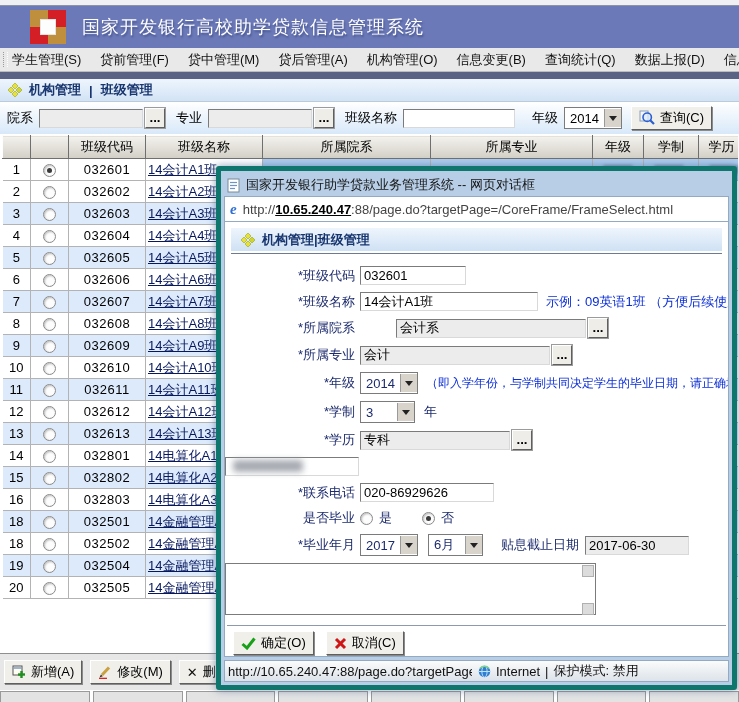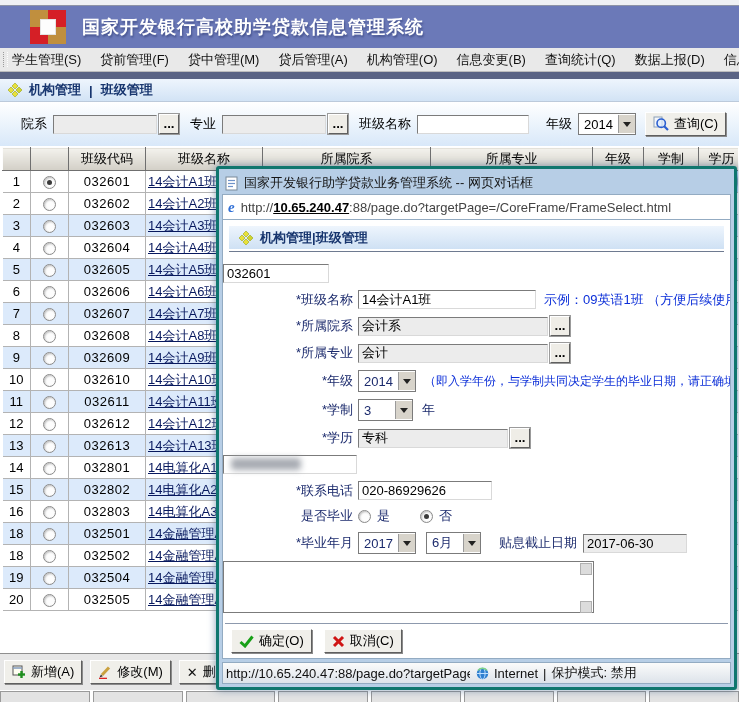--- a/index.html
+++ b/index.html
@@ -9,38 +9,38 @@
   
   .top-sliver{height:5px;background:#eef0f4;border-bottom:1px solid #8d93a6;}
   .banner{height:42px;background:#6b79b8;display:flex;align-items:center;padding-left:30px;}
   .logo{width:36px;height:34px;position:relative;margin-right:16px;flex:none;}
   .logo i{position:absolute;width:18px;height:17px;}
   .logo .q1{left:0;top:0;background:#c08f3e;}
   .logo .q2{right:0;top:0;background:#d51f26;}
   .logo .q3{left:0;bottom:0;background:#d51f26;}
   .logo .q4{right:0;bottom:0;background:#c08f3e;}
   .logo .c{left:10px;top:9px;width:14px;height:14px;background:#fdfdfd;border:1px solid #e4e4e4;z-index:2;}
-  .banner-title{color:#fff;font-size:18px;font-weight:bold;letter-spacing:1px;text-shadow:1px 2px 2px #46538e;}
+  .banner-title{color:#fff;font-size:18px;font-weight:normal;letter-spacing:1px;text-shadow:1px 2px 2px #46538e;}
 
   .menubar{height:23px;background:#e9e9e9;border-bottom:1px solid #bdbdbd;display:flex;align-items:center;
     padding-left:12px;gap:19px;white-space:nowrap;overflow:hidden;position:relative;}
   .menubar::before{content:"";position:absolute;left:3px;top:4px;bottom:4px;width:3px;
     border-left:1px dotted #9a9a9a;border-right:1px dotted #fff;}
   .mitem{color:#111;cursor:default;}
 
   .darkband{height:7px;background:#5a6384;}
 
   .crumb{height:22px;background:linear-gradient(180deg,#eef5fd 0%,#d2e3f5 100%);display:flex;align-items:center;
     padding-left:8px;font-weight:bold;color:#17356e;border-bottom:1px solid #bccadb;}
   .crumb .dsep{margin:0 8px;}
   .diamond-ico{width:14px;height:14px;margin-right:7px;flex:none;}
 
   
-  .filters{height:44px;background:linear-gradient(180deg,#ffffff 0%,#d8e8f9 100%);display:flex;align-items:center;
-    padding-left:21px;white-space:nowrap;}
+  .filters{height:32px;background:linear-gradient(180deg,#ffffff 0%,#d8e8f9 100%);display:flex;align-items:center;
+    padding-left:7px;white-space:nowrap;}
   .flab{margin:0 6px 0 0;color:#000;}
   .tin{height:17px;border:1px solid #7b7b7b;border-bottom-color:#d9d9d9;border-right-color:#d9d9d9;
     background:#fff;font:13px "Liberation Sans","DejaVu Sans",sans-serif;padding:0 3px;}
   .tro{background:#ececec;}
   .dots{width:20px;height:20px;background:#efede7;border:1px solid;border-color:#fff #5f5f5f #5f5f5f #fff;
     box-shadow:0 0 0 1px #9b9b9b;font-weight:bold;line-height:14px;text-align:center;margin-left:2px;cursor:pointer;padding:0;}
   .selbox{display:inline-flex;align-items:center;height:20px;border:1px solid #7b7b7b;background:#fff;}
   .selbox .val{padding:0 5px;min-width:26px;}
   .ddb{width:16px;height:18px;background:#d8d4cb;border-left:1px solid #9a9a9a;display:flex;align-items:center;justify-content:center;cursor:pointer;}
   .ddb::after{content:"";border:4px solid transparent;border-top:5px solid #222;margin-top:5px;}
@@ -67,21 +67,21 @@
 
   
   .footer-bar{position:absolute;left:0;top:653px;width:739px;height:37px;background:#e7e7e7;
     border-top:1px solid #8f8f8f;display:flex;align-items:center;gap:8px;padding-left:4px;box-sizing:border-box;}
   .xglyph{font-weight:bold;font-size:13px;color:#111;line-height:1;}
   .bottom-strip{position:absolute;left:0;top:691px;width:739px;height:11px;display:flex;gap:3px;}
   .bottom-strip i{flex:1;background:#e3e3e3;border:1px solid #9a9a9a;border-bottom:none;}
 
   
   .dialog{position:absolute;left:216px;top:166px;width:521px;height:524px;z-index:10;box-sizing:border-box;
-    background:#b7cee6;border:3px solid #0f766e;border-radius:3px;padding:3px;
+    background:#b7cee6;border:5px solid #0f766e;border-radius:3px;padding:3px;
     box-shadow:0 0 9px rgba(60,95,135,.6);display:flex;flex-direction:column;}
   .dlg-title{height:22px;flex:none;display:flex;align-items:center;gap:6px;padding-left:3px;color:#151515;}
   .dlg-url{height:24px;flex:none;background:#fff;border:1px solid #93abc2;display:flex;align-items:center;gap:6px;padding:0 5px;color:#444;}
   .dlg-url .host{font-weight:bold;color:#000;text-decoration:underline;}
   .ie-e{font-family:"Liberation Serif","DejaVu Serif",serif;font-style:italic;font-weight:bold;color:#2f6fd6;font-size:15px;line-height:1;}
   .dlg-body{flex:1;background:#fff;border:1px solid #93abc2;border-top:none;display:flex;flex-direction:column;overflow:hidden;}
   .dlg-crumb{height:23px;flex:none;background:linear-gradient(180deg,#eef5fd,#cfe1f4);display:flex;align-items:center;
     padding-left:10px;font-weight:bold;color:#17356e;margin:6px 6px 0 6px;}
   .dlg-sep{height:0;border-top:1px solid #6e7a90;margin:2px 6px 0 6px;}
   .dform{flex:1;padding-top:12px;color:#1c2b6d;}
@@ -484,32 +484,33 @@
         </svg>
         <span>机构管理</span>
         <span class="dsep">|</span>
         <span>班级管理</span>
       </div>
       <div class="dlg-sep"></div>
 
       <div class="dform">
 
         <div class="frow">
+          <span class="flabel"><span>*</span><span>班级代码</span></span>
           <input class="tin" style="width: 98px;" value="032601">
         </div>
 
         <div class="frow">
           <span class="flabel"><span>*</span><span>班级名称</span></span>
           <input class="tin" style="width: 170px;" value="14会计A1班">
           <span class="hint" style="font-size:13px">示例：09英语1班 （方便后续使用）</span>
         </div>
 
         <div class="frow">
           <span class="flabel"><span>*</span><span>所属院系</span></span>
-          <input class="tin tro" style="width: 182px;" readonly="" value="会计系">
+          <input class="tin tro" style="width: 182px; margin-left: 36px;" readonly="" value="会计系">
           <button class="dots">...</button>
         </div>
 
         <div class="frow">
           <span class="flabel"><span>*</span><span>所属专业</span></span>
           <input class="tin tro" style="width: 182px;" readonly="" value="会计">
           <button class="dots">...</button>
         </div>
 
         <div class="frow">

